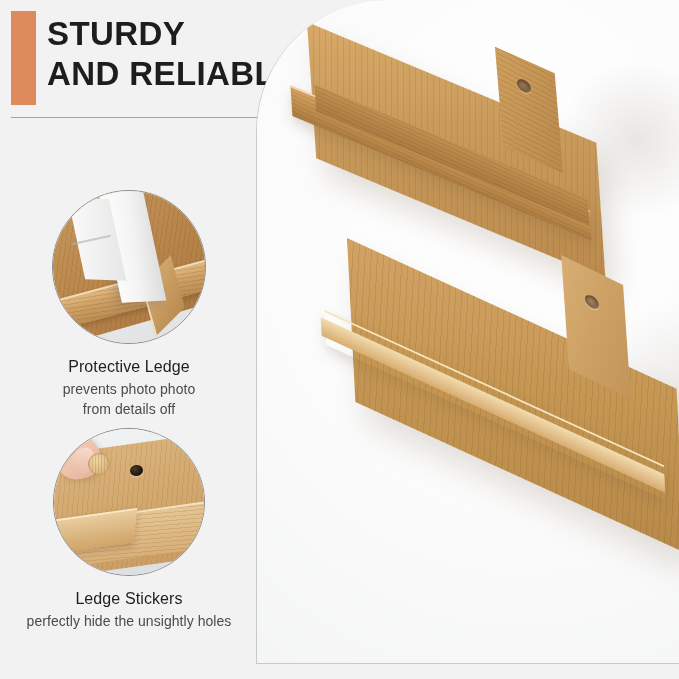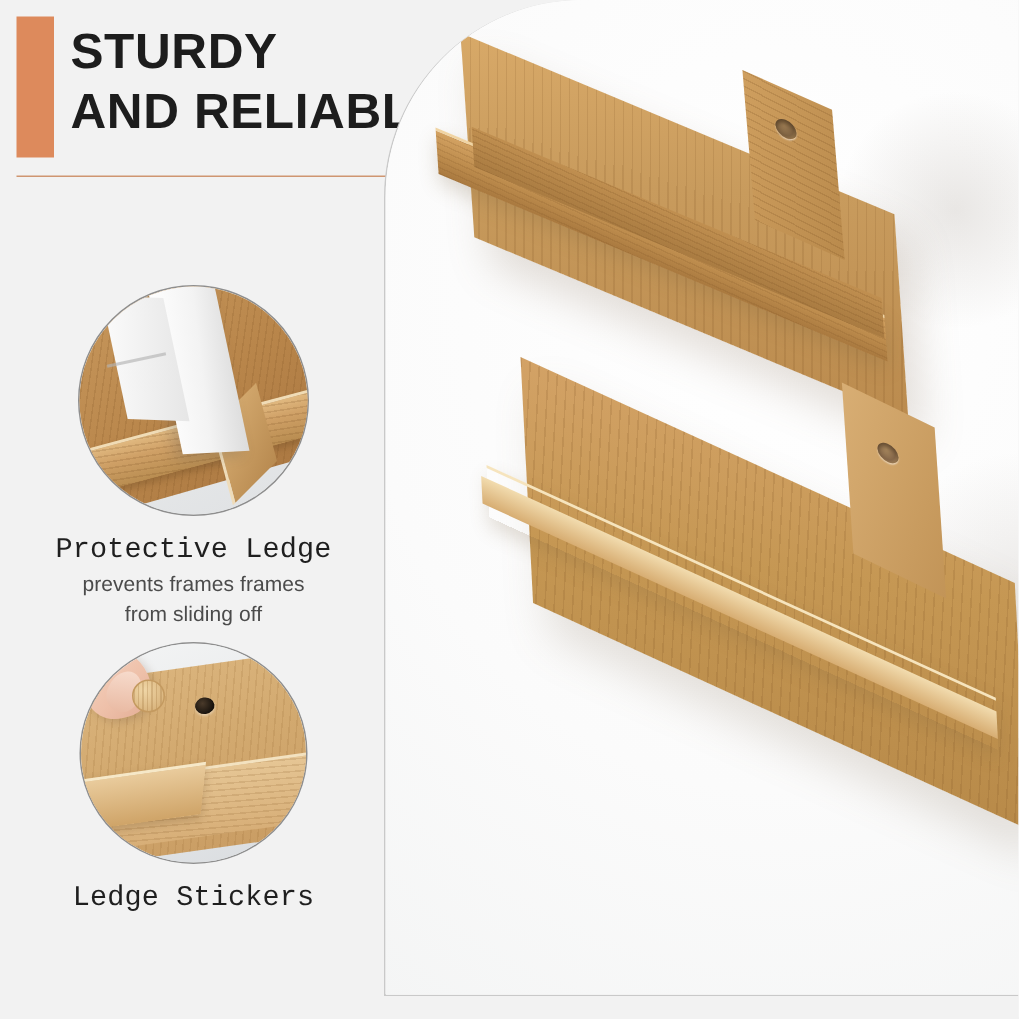--- a/index.html
+++ b/index.html
@@ -215,25 +215,24 @@
     left: 18px; top: 18px;
     width: 22px; height: 28px;
     border-radius: 50% 50% 45% 45% / 55% 55% 45% 45%;
     background: linear-gradient(160deg, #f8ded0, #e8b79f);
     transform: rotate(26deg);
   }
 
   .feature-title {
     margin-top: 11px;
     text-align: center;
-    font-size: 19px;
+    font-size: 16px;
     line-height: 23px;
     color: #1f1f1f;
     letter-spacing: 0.1px;
-    font-family: Liberation Mono, monospace;
   }
   .feature-sub {
     margin-top: 2px;
     text-align: center;
     font-size: 14px;
     line-height: 18px;
     color: #4b4b4b;
     letter-spacing: 0.05px;
   }
 
@@ -404,36 +403,37 @@
       <div class="circle-wrap">
         <div class="ph1-bg"></div>
         <div class="ph1-shelf"></div>
         <div class="ph1-ledge"></div>
         <div class="ph1-ledge-return"></div>
         <div class="ph1-frame"></div>
         <div class="ph1-frame-edge"></div>
         <div class="ph1-frame-line"></div>
       </div>
       <div class="feature-title">Protective Ledge</div>
-      <div class="feature-sub">prevents frames frames</div>
-      <div class="feature-sub">from sliding off</div>
+      <div class="feature-sub">prevents photo photo</div>
+      <div class="feature-sub">from details off</div>
     </div>
 
     <div class="feature feature-2">
       <div class="circle-wrap">
         <div class="ph2-bg"></div>
         <div class="ph2-shelf"></div>
         <div class="ph2-edge"></div>
         <div class="ph2-ledge"></div>
         <div class="ph2-hole"></div>
         <div class="ph2-hand"></div>
         <div class="ph2-thumb"></div>
         <div class="ph2-plug"></div>
       </div>
       <div class="feature-title">Ledge Stickers</div>
+      <div class="feature-sub">perfectly hide the unsightly holes</div>
     </div>
   </div>
 
   <div class="product-panel">
     <div class="panel-inner">
 
       <div class="panel-shadow-a"></div>
       <div class="panel-shadow-b"></div>
 
       <div class="shelfA">

